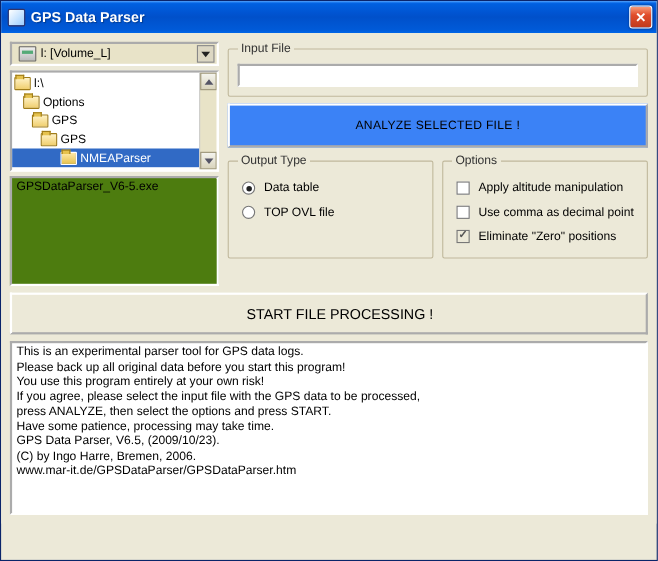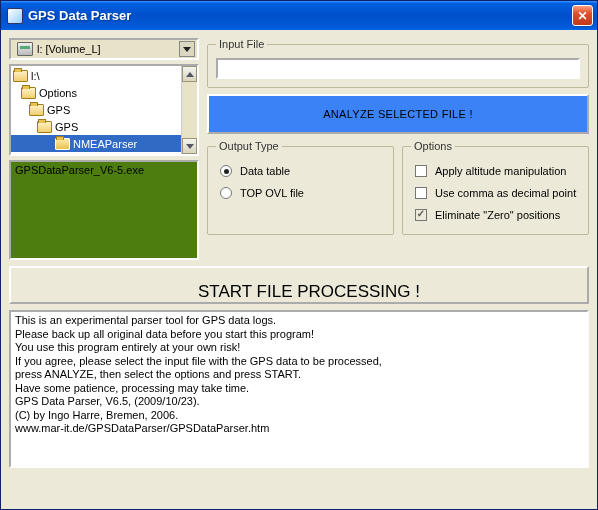--- a/index.html
+++ b/index.html
@@ -110,21 +110,21 @@
   .opts-row fieldset{flex:1;}
   .radio-row,.check-row{display:flex;align-items:center;height:22px;gap:8px;padding-left:4px;}
   .radio{width:12px;height:12px;border:1px solid #777;border-radius:50%;background:#fff;display:flex;align-items:center;justify-content:center;}
   .radio.checked::after{content:"";width:5px;height:5px;border-radius:50%;background:#222;}
   .check{width:12px;height:12px;border:1px solid #777;background:#fff;display:flex;align-items:center;justify-content:center;font-size:10px;line-height:1;}
   .check.checked{background:#ece9d8;}
   .check.checked::after{content:"✓";color:#555;font-weight:bold;position:relative;top:-1px;}
   .start-btn{
     margin-top:6px;
     background:#ece9d8;border:2px outset #fff;height:38px;
-    display:flex;align-items:flex-end;justify-content:center;font-size:17px;padding-left:20px;
+    display:flex;align-items:center;justify-content:center;font-size:13px;padding-left:20px;
   }
   .log-area{
     margin-top:6px;
     border:2px inset #fff;background:#fff;
     height:158px; padding:2px 4px; font-size:11px; line-height:13.5px;
     white-space:pre-line; overflow:hidden;
   }
 </style>
 </head>
 <body>

